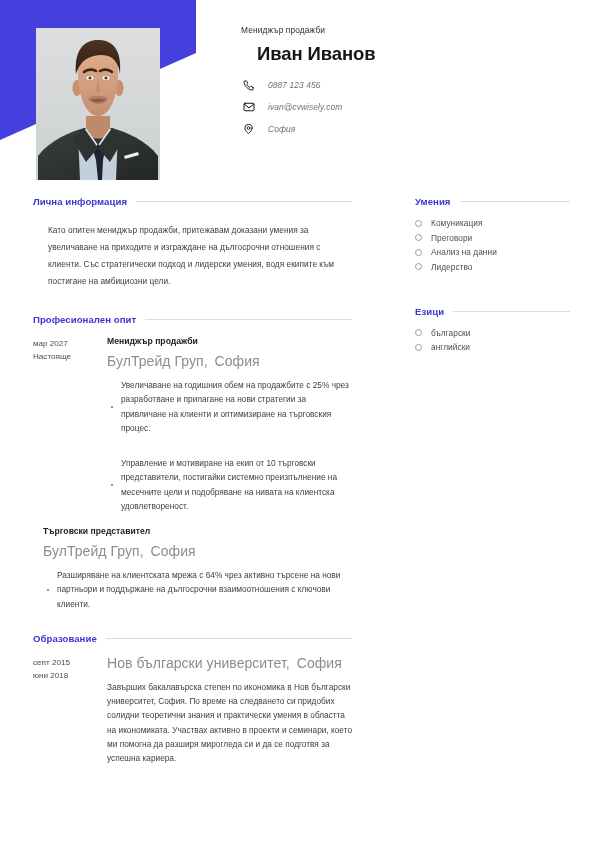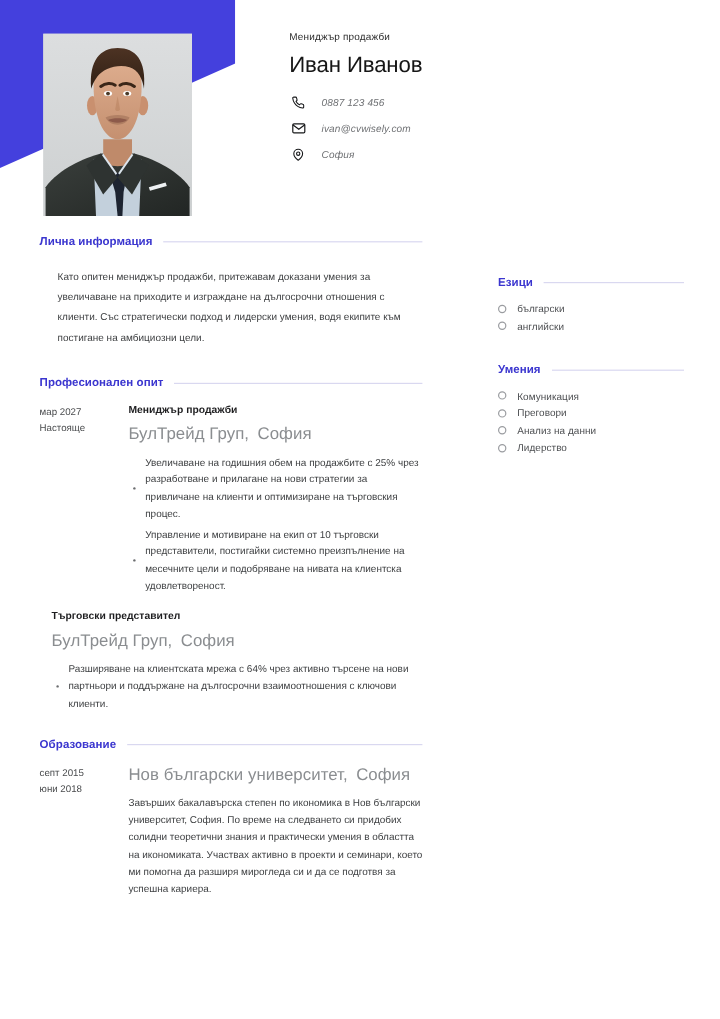--- a/index.html
+++ b/index.html
@@ -52,24 +52,24 @@
     width: 330px;
   }
   .job-title-small {
     font-size: 8.3px;
     color: #2d2d2d;
     letter-spacing: .15px;
     margin: 0 0 9px 0;
   }
   .full-name {
     font-size: 18.5px;
-    font-weight: normal;
+    font-weight: bold;
     color: #161616;
     letter-spacing: -.1px;
-    margin: 0 0 14px 0;
+    margin: 0 0 14px 16px;
     line-height: 1.1;
   }
   .contact-list { margin: 0; padding: 0; list-style: none; }
   .contact-row {
     display: flex;
     align-items: center;
     margin-bottom: 8px;
     min-height: 13px;
   }
   .contact-icon {
@@ -155,21 +155,21 @@
     color: #8a8d90;
     margin-bottom: 9px;
     letter-spacing: .05px;
   }
   .entry-org .sep { display: inline-block; width: 7px; }
 
   .bullets { margin: 0; padding: 0; list-style: none; }
   .bullet {
     display: flex;
     align-items: center;
-    margin-bottom: 3px;
+    margin-bottom: 21px;
   }
   .bullet:last-child { margin-bottom: 0; }
   .bullet-dot {
     flex: 0 0 10px;
     width: 10px;
     display: flex;
     justify-content: center;
   }
   .bullet-dot i {
     display: block;
@@ -401,58 +401,58 @@
             </div>
             <p class="edu-desc">Завърших бакалавърска степен по икономика в Нов български университет, София. По време на следването си придобих солидни теоретични знания и практически умения в областта на икономиката. Участвах активно в проекти и семинари, което ми помогна да разширя мирогледа си и да се подготвя за успешна кариера.</p>
           </div>
         </div>
       </div>
 
     </div>
 
     <div class="col-side">
 
+      <div class="side-section">
+        <div class="section-head">
+          <span class="section-title">Умения</span>
+          <span class="section-rule"></span>
+        </div>
+        <ul class="side-list">
+          <li class="side-item">
+            <span class="side-marker"></span>
+            <span class="side-label">Комуникация</span>
+          </li>
+          <li class="side-item">
+            <span class="side-marker"></span>
+            <span class="side-label">Преговори</span>
+          </li>
+          <li class="side-item">
+            <span class="side-marker"></span>
+            <span class="side-label">Анализ на данни</span>
+          </li>
+          <li class="side-item">
+            <span class="side-marker"></span>
+            <span class="side-label">Лидерство</span>
+          </li>
+        </ul>
+      </div>
+
       <div class="side-section" style="margin-top:34px;">
         <div class="section-head">
           <span class="section-title">Езици</span>
           <span class="section-rule"></span>
         </div>
         <ul class="side-list">
           <li class="side-item">
             <span class="side-marker"></span>
             <span class="side-label">български</span>
           </li>
           <li class="side-item">
             <span class="side-marker"></span>
             <span class="side-label">английски</span>
           </li>
         </ul>
       </div>
 
-      <div class="side-section">
-        <div class="section-head">
-          <span class="section-title">Умения</span>
-          <span class="section-rule"></span>
-        </div>
-        <ul class="side-list">
-          <li class="side-item">
-            <span class="side-marker"></span>
-            <span class="side-label">Комуникация</span>
-          </li>
-          <li class="side-item">
-            <span class="side-marker"></span>
-            <span class="side-label">Преговори</span>
-          </li>
-          <li class="side-item">
-            <span class="side-marker"></span>
-            <span class="side-label">Анализ на данни</span>
-          </li>
-          <li class="side-item">
-            <span class="side-marker"></span>
-            <span class="side-label">Лидерство</span>
-          </li>
-        </ul>
-      </div>
-
     </div>
   </div>
 
 </div>
 
 </body></html>

